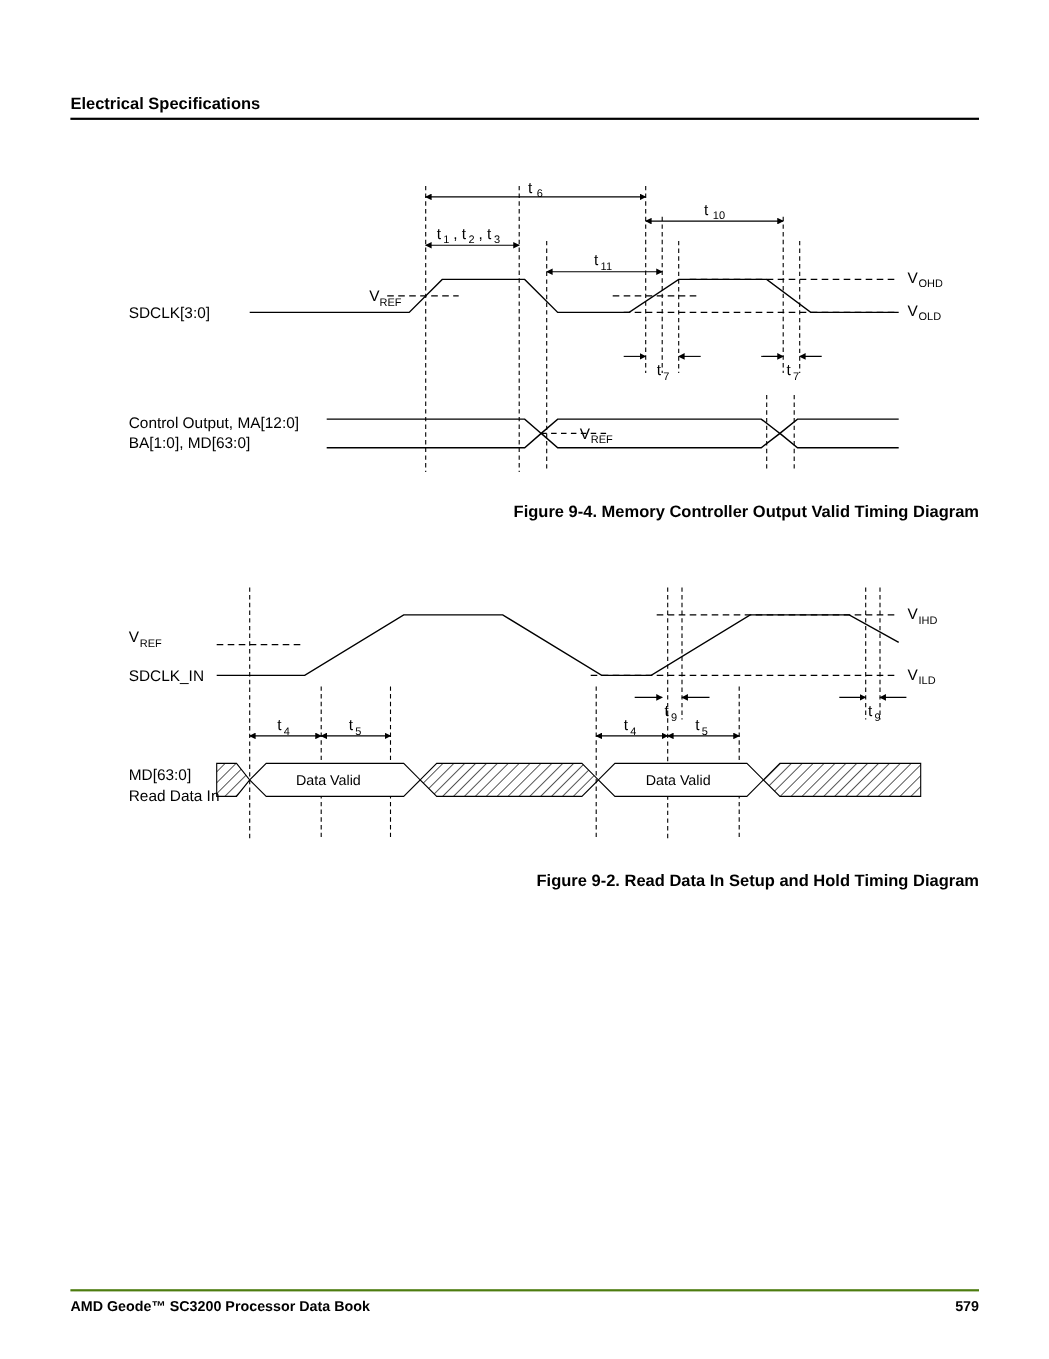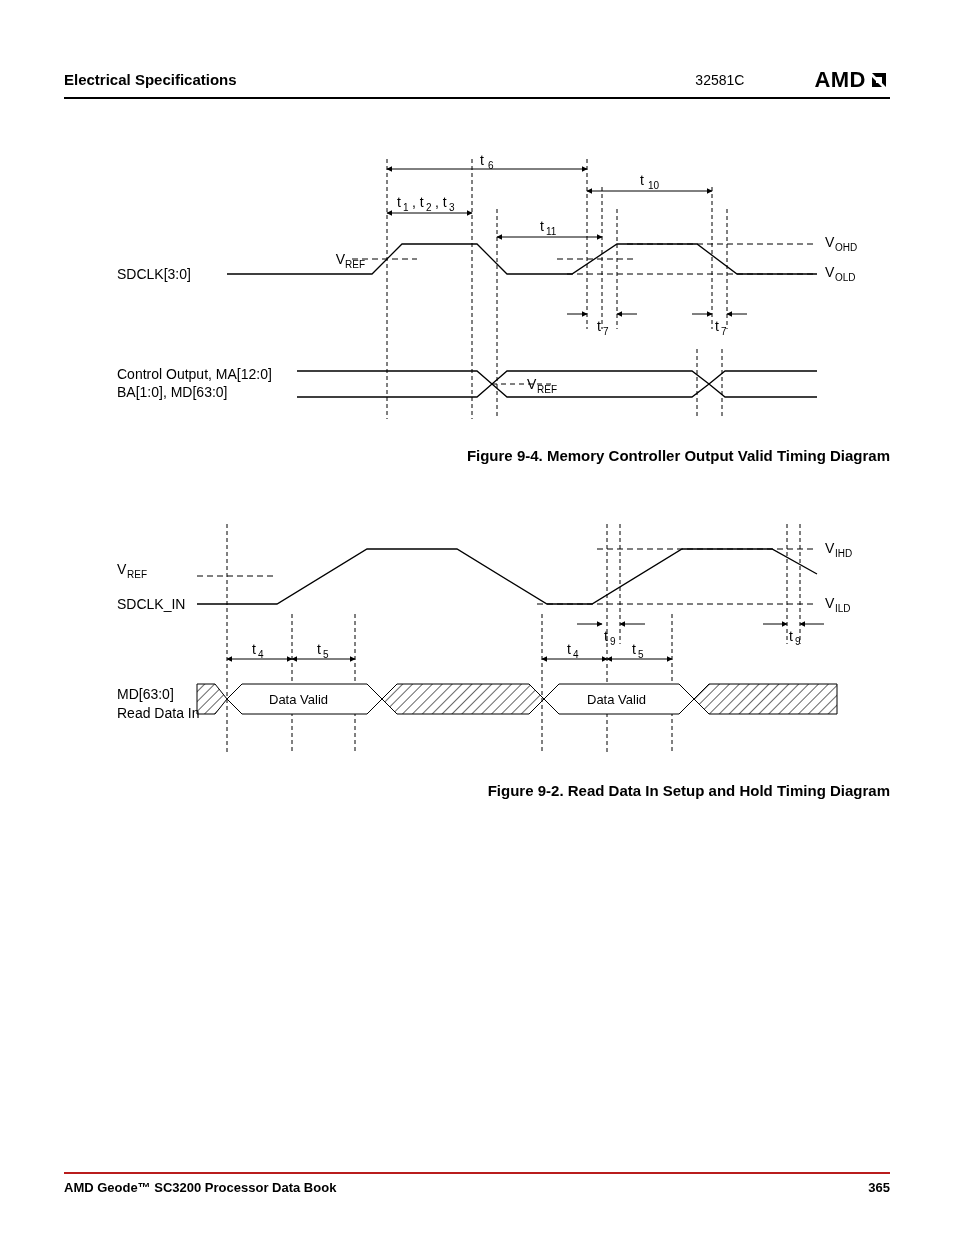--- a/index.html
+++ b/index.html
@@ -5,21 +5,21 @@
   body {
     margin: 0;
     padding: 0;
     font-family: Arial, Helvetica, sans-serif;
     background: #fff;
     width: 954px;
     height: 1235px;
     position: relative;
   }
   .page {
-    padding: 67px 64px 40px 64px;
+    padding: 86px 64px 40px 64px;
     box-sizing: border-box;
     height: 100%;
     position: relative;
   }
   .header {
     display: flex;
     align-items: baseline;
     justify-content: space-between;
     border-bottom: 2px solid #000;
     padding-bottom: 4px;
@@ -53,45 +53,36 @@
   }
   .diagram {
     display: block;
     margin: 0 auto;
   }
   .footer {
     position: absolute;
     left: 64px;
     right: 64px;
     bottom: 40px;
-    border-top: 2px solid #b91c1c;
+    border-top: 2px solid #4d7c0f;
     padding-top: 6px;
     display: flex;
     justify-content: space-between;
     font-size: 13px;
     font-weight: bold;
   }
   text { font-family: Arial, Helvetica, sans-serif; }
 </style>
 </head>
 <body>
 
 <div class="page">
 
   <div class="header">
     <div class="header-left">Electrical Specifications</div>
-    <div class="header-right">
-      <span class="doc-id">32581C</span>
-      <span class="amd-logo">
-        <span>AMD</span>
-        <svg width="22" height="22" viewBox="0 0 22 22">
-          <path d="M4 4 L18 4 L18 18 L14 14 L14 8 L8 8 L4 4 Z M4 18 L4 8 L8 12 L8 14 L10 14 L14 18 Z" fill="#000"></path>
-        </svg>
-      </span>
-    </div>
   </div>
 
   <svg class="diagram" width="760" height="280" viewBox="0 0 760 280">
     <defs>
       <marker id="ah" viewBox="0 0 10 10" refX="9" refY="5" markerWidth="6" markerHeight="6" orient="auto-start-reverse">
         <path d="M0 0 L10 5 L0 10 Z" fill="#000"></path>
       </marker>
     </defs>
 
     <line x1="290" y1="10" x2="290" y2="270" stroke="#000" stroke-width="1" stroke-dasharray="4 3"></line>
@@ -236,16 +227,16 @@
     <path d="M447 195 L462 180 L582 180 L597 195 L582 210 L462 210 Z" fill="#fff" stroke="#000"></path>
     <text x="490" y="200" font-size="13">Data Valid</text>
 
     <path d="M597 195 L612 180 L740 180 L740 210 L612 210 Z" fill="url(#hatch)" stroke="#000"></path>
   </svg>
 
   <div class="figure-caption">Figure 9-2.  Read Data In Setup and Hold Timing Diagram</div>
 
   <div class="footer">
     <span>AMD Geode™ SC3200 Processor Data Book</span>
-    <span>365</span>
+    <span>579</span>
   </div>
 
 </div>
 
 </body></html>

